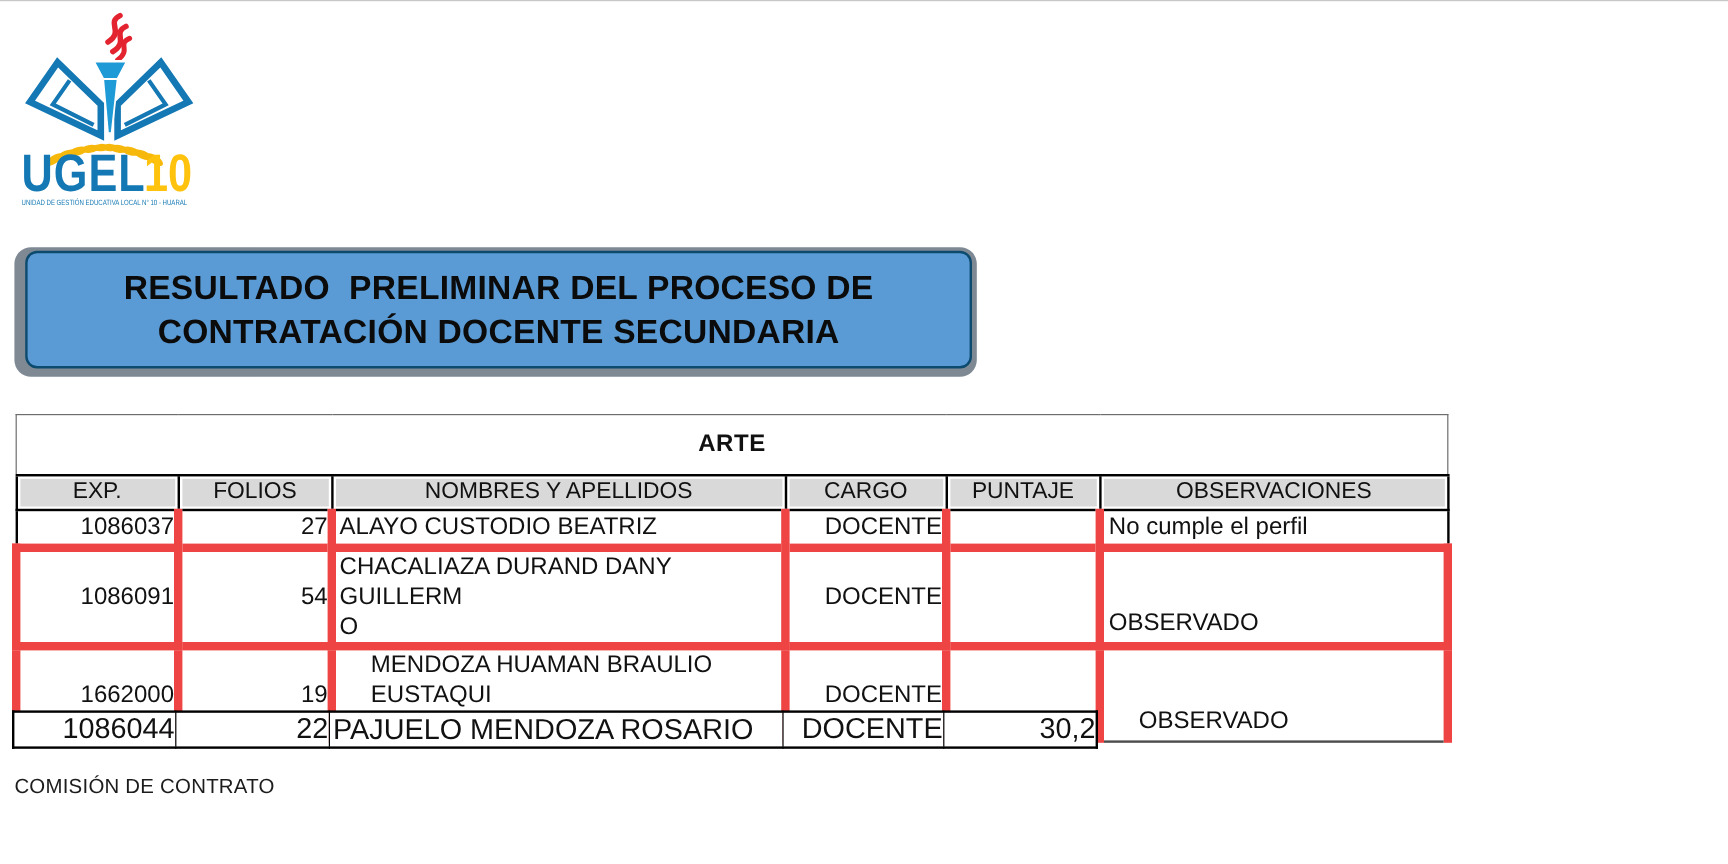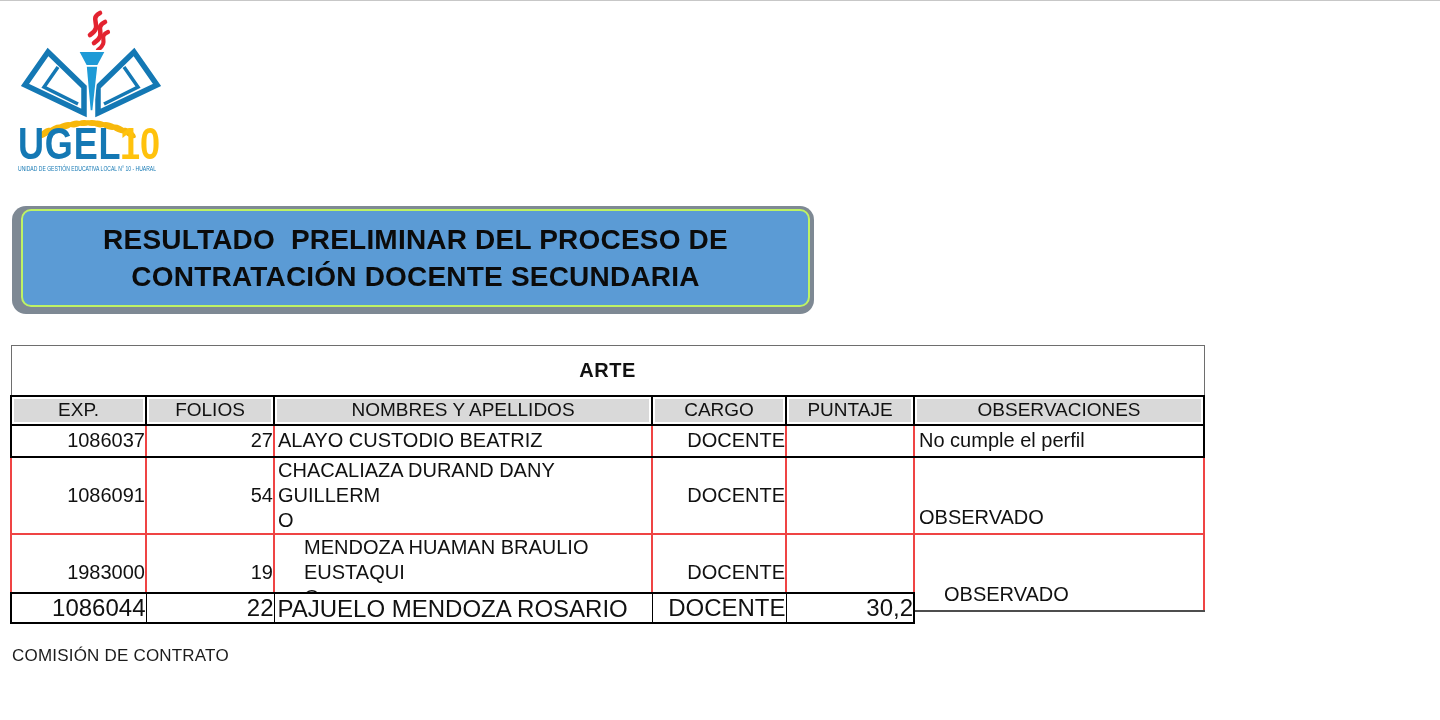--- a/index.html
+++ b/index.html
@@ -10,31 +10,31 @@
 
   
   .logo { position:absolute; left:12px; top:5px; width:150px; height:172px; }
 
   
   .banner-outer {
     position:absolute; left:12px; top:206px; width:802px; height:108px;
     background:#7e8994; border-radius:14px; padding:3px 4px 7px 9px;
   }
   .banner-inner {
-    width:100%; height:100%; background:#5b9bd5; border:2px solid #bef264; border-radius:10px;
+    width:100%; height:100%; background:#5b9bd5; border:2px solid #0c4a6e; border-radius:10px;
     display:flex; flex-direction:column; justify-content:center; align-items:center; row-gap:5px;
   }
   .banner-line {
     font-size:28px; font-weight:bold; color:#0b0b0b; white-space:pre; letter-spacing:0.2px;
   }
 
   
   table { border-collapse:collapse; table-layout:fixed; }
   .main-table { position:absolute; left:10px; top:345px; width:1193px; }
-  .main-table td, .main-table th { border:2px solid #ef4444; overflow:hidden; }
+  .main-table td, .main-table th { border:7px solid #ef4444; overflow:hidden; }
 
   .title-cell {
     height:50px; text-align:center; vertical-align:middle;
     font-size:34px; font-weight:bold; letter-spacing:0.5px;
     border:1px solid #6e6e6e !important; border-bottom:2px solid #000 !important;margin-left:28px;
   }
   .main-table th {
     height:29px; background:#d9d9d9; box-shadow:inset 0 0 0 2px #ffffff;
     border:2px solid #000; font-size:19px; font-weight:normal;
     text-align:center; vertical-align:middle;
@@ -146,21 +146,21 @@
   <tr class="row-2">
     <td class="c-exp">1086091</td>
     <td class="c-folios">54</td>
     <td class="c-nombres">CHACALIAZA DURAND DANY GUILLERM
 O</td>
     <td class="c-cargo">DOCENTE</td>
     <td class="c-puntaje"></td>
     <td class="c-obs">OBSERVADO</td>
   </tr>
   <tr class="row-3">
-    <td class="c-exp">1983000</td>
+    <td class="c-exp">1662000</td>
     <td class="c-folios">19</td>
     <td class="c-nombres">MENDOZA HUAMAN BRAULIO EUSTAQUI
 O</td>
     <td class="c-cargo">DOCENTE</td>
     <td class="c-puntaje"></td>
     <td class="c-obs">OBSERVADO</td>
   </tr>
 </tbody>
   </table>
 

